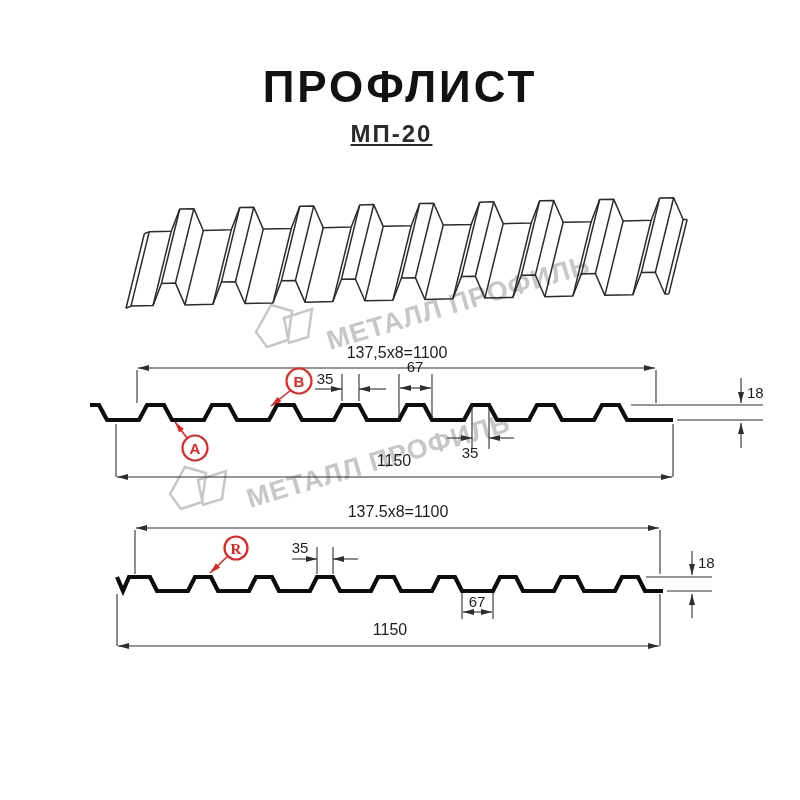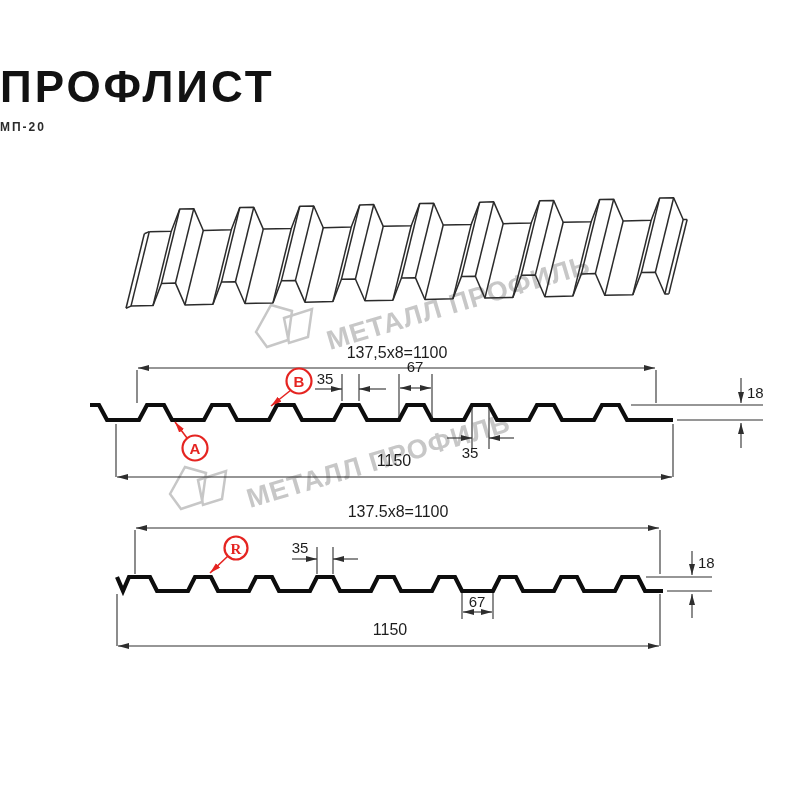--- a/index.html
+++ b/index.html
@@ -1,20 +1,20 @@
 <!DOCTYPE html>
 <html><head>
 <meta charset="utf-8">
 <style>
   html,body{margin:0;padding:0;background:#ffffff;width:800px;height:800px;overflow:hidden;
             font-family:"Liberation Sans",sans-serif;}
   .stage{position:relative;width:800px;height:800px;background:#fff;}
-  .hdr{position:absolute;top:62px;left:0;width:800px;}
+  .hdr{position:absolute;top:62px;left:0;width:800px;text-align:center;}
   .hdr h1{margin:0;font-size:44px;font-weight:bold;letter-spacing:3px;color:#121212;}
-  .hdr h2{margin:8px 17px 0 0;font-size:12px;font-weight:bold;letter-spacing:2px;color:#2a2a2a;}
+  .hdr h2{margin:8px 17px 0 0;font-size:24px;font-weight:bold;letter-spacing:2px;color:#2a2a2a;text-decoration:underline;}
   .ftr{position:absolute;top:710px;left:0;width:800px;text-align:center;
        font-size:19px;font-weight:bold;letter-spacing:1px;color:#262626;}
   svg{position:absolute;left:0;top:0;}
   text{font-family:"Liberation Sans",sans-serif;}
   .dimtxt{font-size:15px;fill:#1d1d1d;}
   .dimtxt16{font-size:16px;fill:#1d1d1d;}
   .redtxt{font-size:15px;font-weight:bold;fill:#e52421;}
   .redserif{font-family:"Liberation Serif",serif;font-size:15px;font-weight:bold;fill:#e52421;}
   .wmtext{font-size:27px;font-weight:bold;fill:#c7c7c7;letter-spacing:1px;}
 </style>

